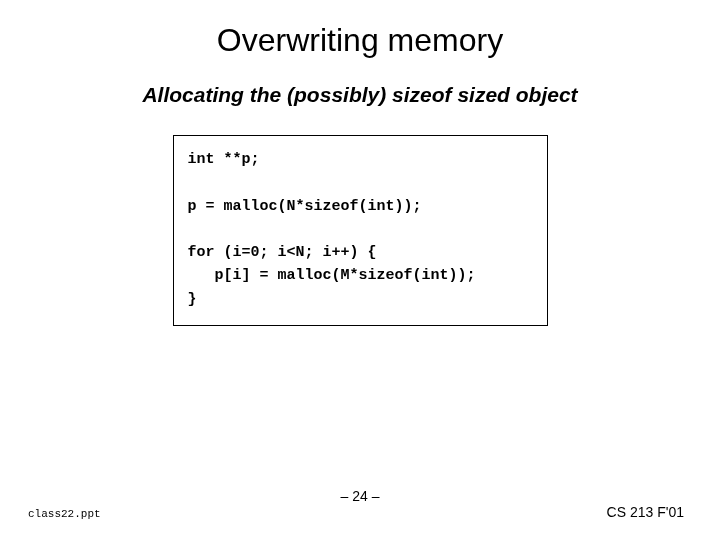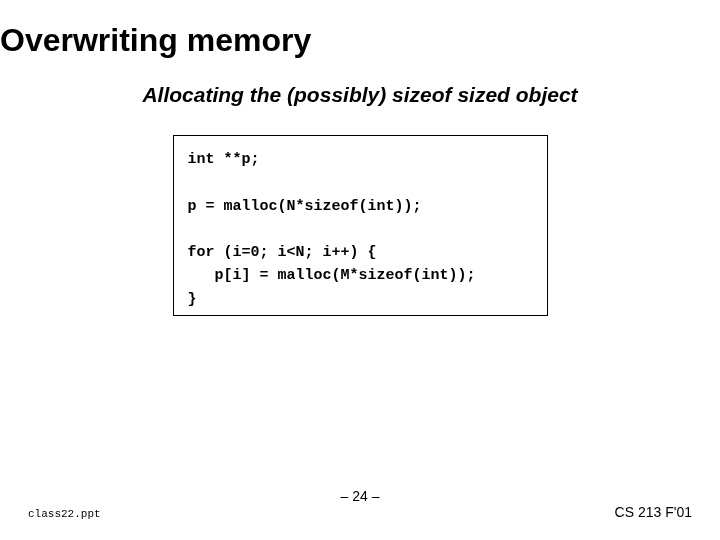--- a/index.html
+++ b/index.html
@@ -5,40 +5,40 @@
     * { margin: 0; padding: 0; box-sizing: border-box; }
     body {
       width: 720px;
       height: 540px;
       background: #ffffff;
       font-family: Arial, Helvetica, sans-serif;
       position: relative;
       overflow: hidden;
     }
     .slide-title {
-      text-align: left;
+      text-align: center;
       font-size: 32px;
-      font-weight: bold;
+      font-weight: normal;
       margin-top: 22px;
       color: #000;
     }
     .slide-subtitle {
       text-align: center;
       font-size: 21px;
       font-weight: bold;
       font-style: italic;
       margin-top: 24px;
       color: #000;
       line-height: 1.15;
     }
     .code-box {
       border: 1px solid #000;
       margin: 28px auto 0 auto;
       width: 375px;
-      padding: 12px 14px 4px 14px;
+      padding: 12px 14px 14px 14px;
       font-family: "Courier New", Courier, monospace;
       font-size: 15px;
       font-weight: bold;
       line-height: 1.55;
       color: #000;
       white-space: pre;
     }
     .footer {
       position: absolute;
       bottom: 20px;
@@ -55,21 +55,21 @@
       font-size: 11px;
     }
     .footer-center {
       position: absolute;
       left: 50%;
       transform: translateX(-50%);
       bottom: 16px;
     }
     .footer-right {
       position: absolute;
-      right: 28px;
+      right: 36px;
       bottom: 0;
     }
   </style>
 </head>
 <body>
 
 <h1 class="slide-title">Overwriting memory</h1>
 
 <h2 class="slide-subtitle">Allocating the (possibly) sizeof
 sized object</h2>

